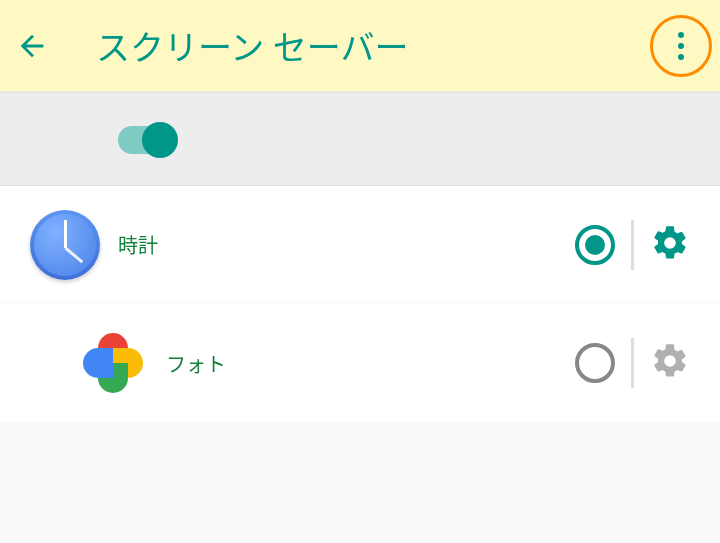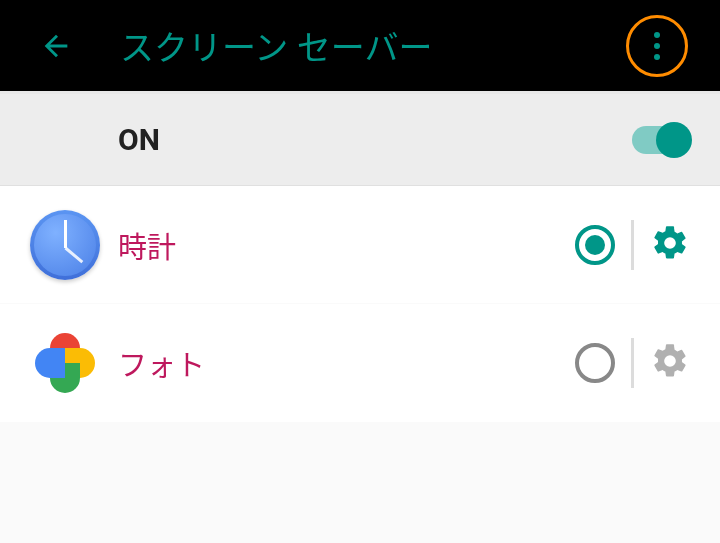--- a/index.html
+++ b/index.html
@@ -5,24 +5,24 @@
   * { box-sizing: border-box; margin: 0; padding: 0; }
   body {
     font-family: "Roboto", "Noto Sans CJK JP", sans-serif;
     width: 720px;
     height: 543px;
     background: #fafafa;
     overflow: hidden;
   }
   .header {
     height: 94px;
-    background: #000000;
+    background: #fef9c3;
     display: flex;
     align-items: center;
-    padding: 0 32px;
+    padding: 0 8px;
     border-bottom: 3px solid #e8e8e8;
   }
   .back-btn {
     width: 48px; height: 48px;
     display: flex; align-items: center; justify-content: center;
     cursor: pointer;
   }
   .title {
     margin-left: 40px;
     font-size: 34px;
@@ -71,29 +71,29 @@
   }
 
   .list { background: #fff; }
   .row {
     height: 118px;
     display: flex;
     align-items: center;
     padding: 0 30px;
     border-bottom: 1px solid rgba(0,0,0,0.02);
   }
-  .row:last-child { border-bottom: none; }
+  .row:last-child { border-bottom: none; margin-left: 48px; }
   .app-icon {
     width: 70px; height: 70px;
     display: flex; align-items: center; justify-content: center;
     margin-right: 18px;
   }
   .app-label {
-    font-size: 29px;
-    color: #be185d;
+    font-size: 20px;
+    color: #15803d;
     flex: 1;
   }
   .radio {
     width: 40px; height: 40px;
     border-radius: 50%;
     display: flex; align-items: center; justify-content: center;
     cursor: pointer;
   }
   .radio.unchecked { border: 4px solid #888; }
   .radio.checked { border: 4px solid #009688; }
@@ -146,21 +146,20 @@
   <div class="more-btn">
     <div class="more-dots">
       <div class="d"></div>
         <div class="d"></div>
         <div class="d"></div>
     </div>
   </div>
 </div>
 
 <div class="switch-row">
-  <div class="switch-label">ON</div>
   <div class="switch">
     <div class="switch-thumb"></div>
   </div>
 </div>
 
 <div class="list">
 
   <div class="row">
     <div class="app-icon">
       <div class="clock-icon">

